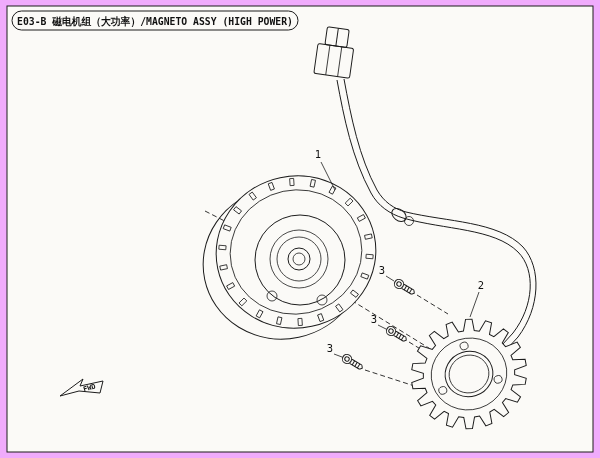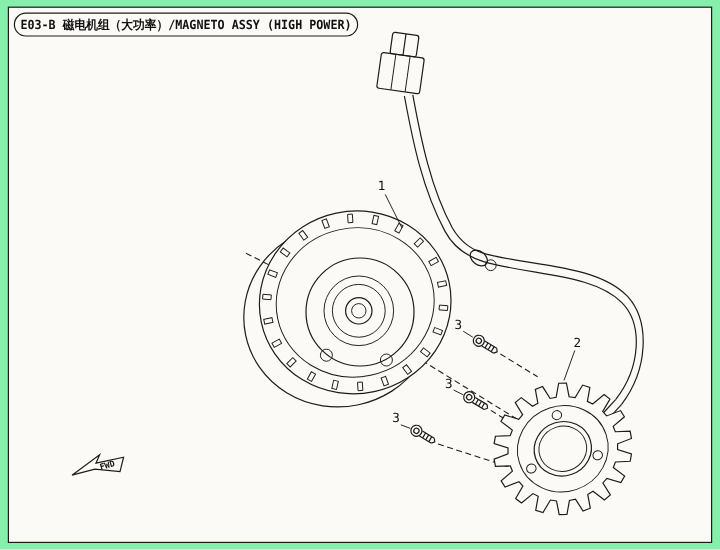--- a/index.html
+++ b/index.html
@@ -1,16 +1,16 @@
 <!DOCTYPE html>
 <html><head>
 <meta charset="utf-8">
 <style>
   html,body{margin:0;padding:0;background:#e9e8e4;}
-  #page{position:relative;width:600px;height:458px;background:#86efac;font-family:"DejaVu Sans Mono", monospace;}
+  #page{position:relative;width:600px;height:458px;background:#f0abfc;font-family:"DejaVu Sans Mono", monospace;}
   svg{display:block;}
   .ln{fill:none;stroke:#1c1c1c;stroke-width:1;}
   .thin{fill:none;stroke:#1c1c1c;stroke-width:.8;}
   .fillw{fill:#fbfaf7;stroke:#1c1c1c;stroke-width:1;}
   .dash{fill:none;stroke:#1c1c1c;stroke-width:.9;stroke-dasharray:5 3;}
   .callout{font-family:"DejaVu Sans Mono",monospace;font-size:10.5px;fill:#111;}
   .title-t{font-family:"DejaVu Sans Mono",monospace;font-size:10.5px;font-weight:bold;fill:#111;}
   .fwd-t{font-family:"DejaVu Sans Mono",monospace;font-size:7px;font-weight:bold;fill:#111;}
 </style>
 </head>

